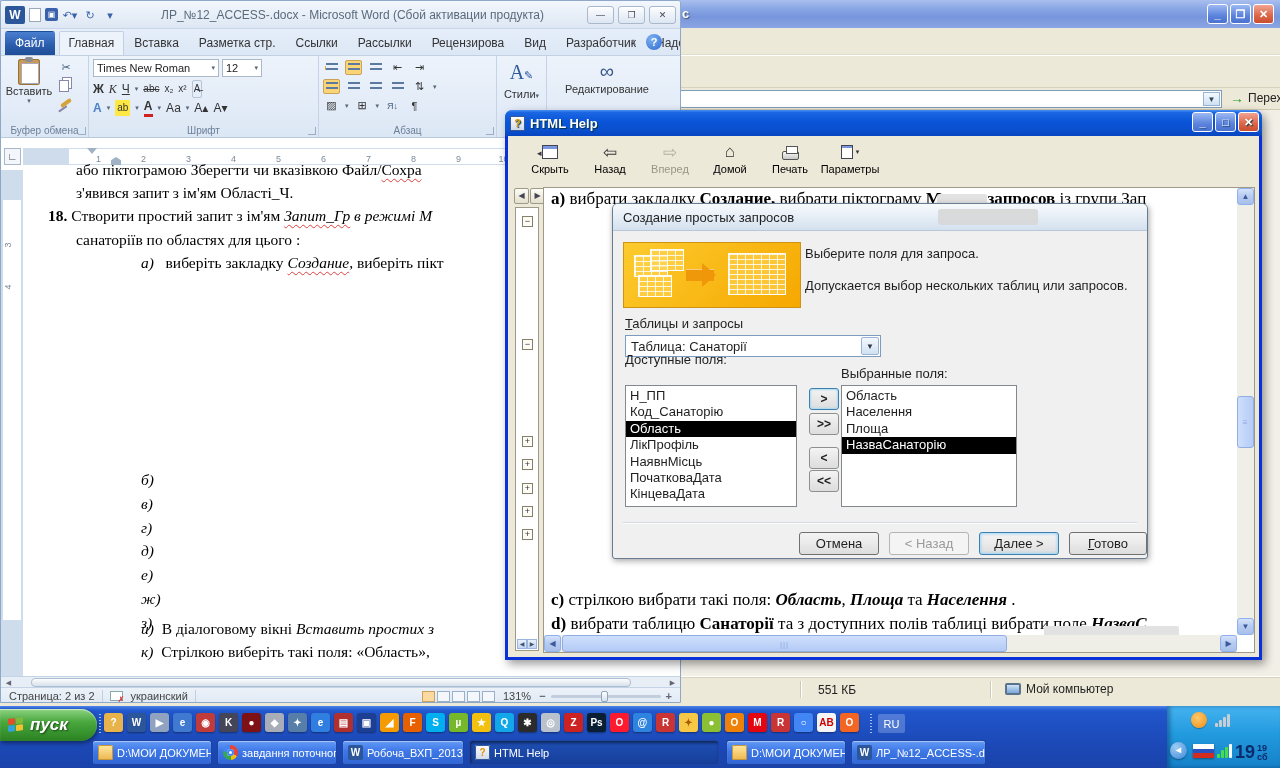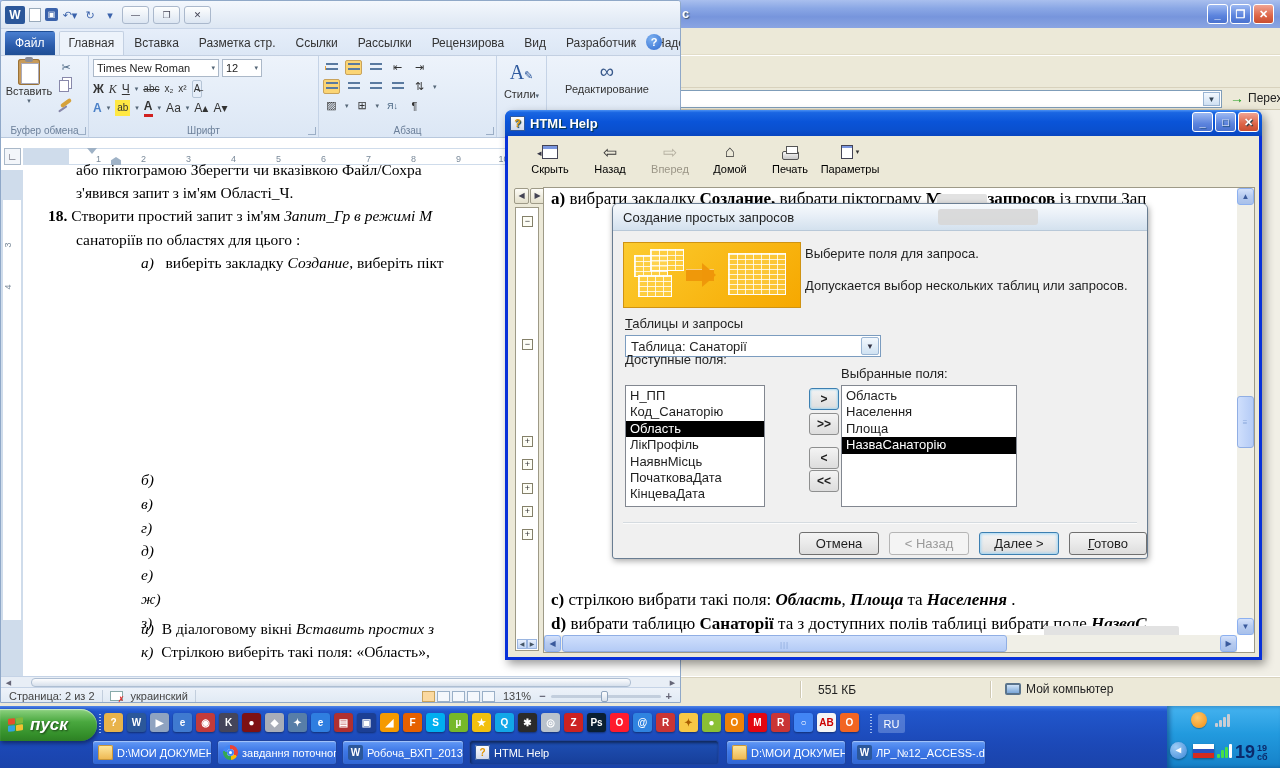--- a/index.html
+++ b/index.html
@@ -80,21 +80,21 @@
   .rulnum{display:inline-block;width:45px;text-align:center;font-size:9px;color:#7a8a9a;line-height:15px}
   .rulnums{position:absolute;left:53px;top:0;white-space:nowrap}
   .ind-top{position:absolute;left:64px;top:0;width:0;height:0;border:5px solid transparent;border-top:6px solid #9fb2c6}
   .ind-bot{position:absolute;left:88px;bottom:0;width:10px;height:8px;background:#9fb2c6;clip-path:polygon(50% 0,100% 40%,100% 100%,0 100%,0 40%)}
   #v-ruler{position:absolute;left:0;top:32px;width:22px;bottom:0;background:#cfdceb}
   #v-ruler .white{position:absolute;left:2px;top:30px;width:18px;height:420px;background:#fff}
   .vrn{position:absolute;left:4px;font-size:9px;color:#7a8a9a;transform:rotate(-90deg)}
   #w-text{position:absolute;left:22px;top:0;right:0;bottom:0}
   .dline{position:absolute;font:15.5px "Liberation Serif",serif;color:#000;white-space:nowrap}
   .dline i{font-style:italic}
-  .wavy{text-decoration-style:wavy;text-decoration-color:#e04040;text-decoration-thickness:1px;text-underline-offset:3px}
+  .wavy{text-decoration:underline;text-decoration-style:wavy;text-decoration-color:#e04040;text-decoration-thickness:1px;text-underline-offset:3px}
   .markers{position:absolute;left:118px;top:330px;font:italic 15.5px "Liberation Serif",serif;line-height:23.8px}
   .mk{display:block}
   
   #w-hscroll{position:absolute;left:0;top:675px;right:0;height:11px;background:#e8eef6;border-top:1px solid #c5d3e6;z-index:3}
   .whs-a{position:absolute;top:1px;width:11px;height:9px;font-size:7px;color:#667;text-align:center;line-height:9px}
   #w-hthumb{position:absolute;left:30px;top:1px;width:600px;height:9px;background:linear-gradient(#fdfdfe,#d7e0ec);border:1px solid #aebed2;border-radius:4px}
   #w-status{position:absolute;left:0;top:686px;right:0;height:17px;background:linear-gradient(#edf2f9,#dfe9f4);border-top:1px solid #c5d3e6;font-size:11px;color:#444;display:flex;align-items:center;z-index:3}
   .ws-sep{width:1px;height:12px;background:#c2cedd;margin:0 7px}
   .spellico{width:13px;height:10px;background:#fff;border:1px solid #8aa;position:relative}
   .spellico::after{content:"✗";position:absolute;right:-3px;bottom:-4px;color:#d22;font-size:8px}
@@ -231,20 +231,21 @@
   </div>
 
   <div id="word">
     <div id="w-title">
       <span class="w-logo">W</span>
       <span class="qat page"></span>
       <span class="qat save">▣</span>
       <span class="qat">↶▾</span>
       <span class="qat">↻</span>
       <span class="qat">▾</span>
+      <span id="w-titletext">ЛР_№12_ACCESS-.docx  -  Microsoft Word (Сбой активации продукта)</span>
       <span class="wwb">—</span>
       <span class="wwb">❐</span>
       <span class="wwb">✕</span>
     </div>
     <div id="w-tabs">
         <span class="wtab k-file">Файл</span>
         <span class="wtab active">Главная</span>
         <span class="wtab">Вставка</span>
         <span class="wtab">Разметка стр.</span>
         <span class="wtab">Ссылки</span>
@@ -508,21 +509,21 @@
             </div>
             <span class="dlbl" style="left:192px;top:42px">Выберите поля для запроса.</span>
             <span class="dlbl" style="left:192px;top:74px">Допускается выбор нескольких таблиц или запросов.</span>
             <span class="dlbl mn" style="left:12px;top:112px">Таблицы и запросы</span>
             <div id="dlg-combo">
                 <span>Таблица: Санаторії</span>
                 <span class="cbtn">▼</span>
               </div>
             <span class="dlbl mn" style="left:12px;top:148px">Доступные поля:</span>
             <span class="dlbl" style="left:228px;top:162px">Выбранные поля:</span>
-            <div class="dlist" style="left:12px;width:140px">
+            <div class="dlist" style="left:12px;width:172px">
                 <div class="dli">Н_ПП</div>
                 <div class="dli">Код_Санаторію</div>
                 <div class="dli selected">Область</div>
                 <div class="dli">ЛікПрофіль</div>
                 <div class="dli">НаявнМісць</div>
                 <div class="dli">ПочатковаДата</div>
                 <div class="dli">КінцеваДата</div>
               </div>
             <div class="dlist" style="left:228px;width:176px">
                 <div class="dli">Область</div>

